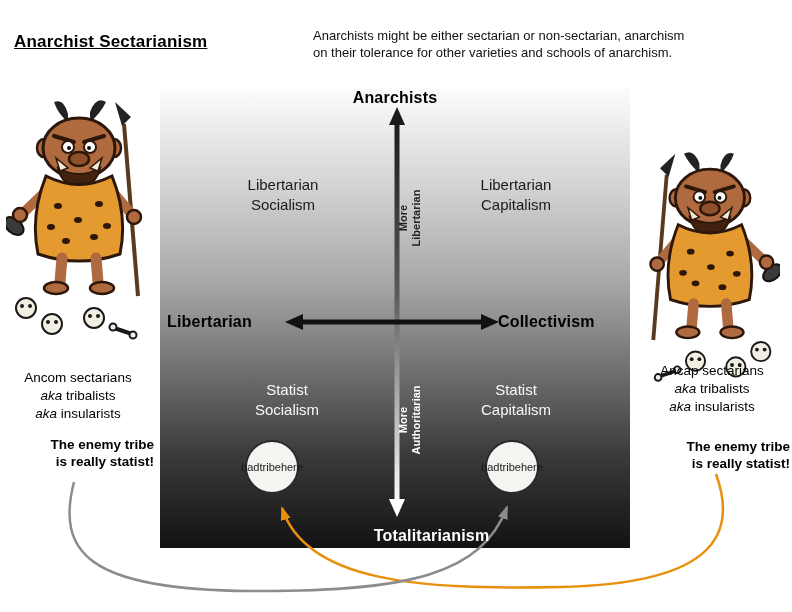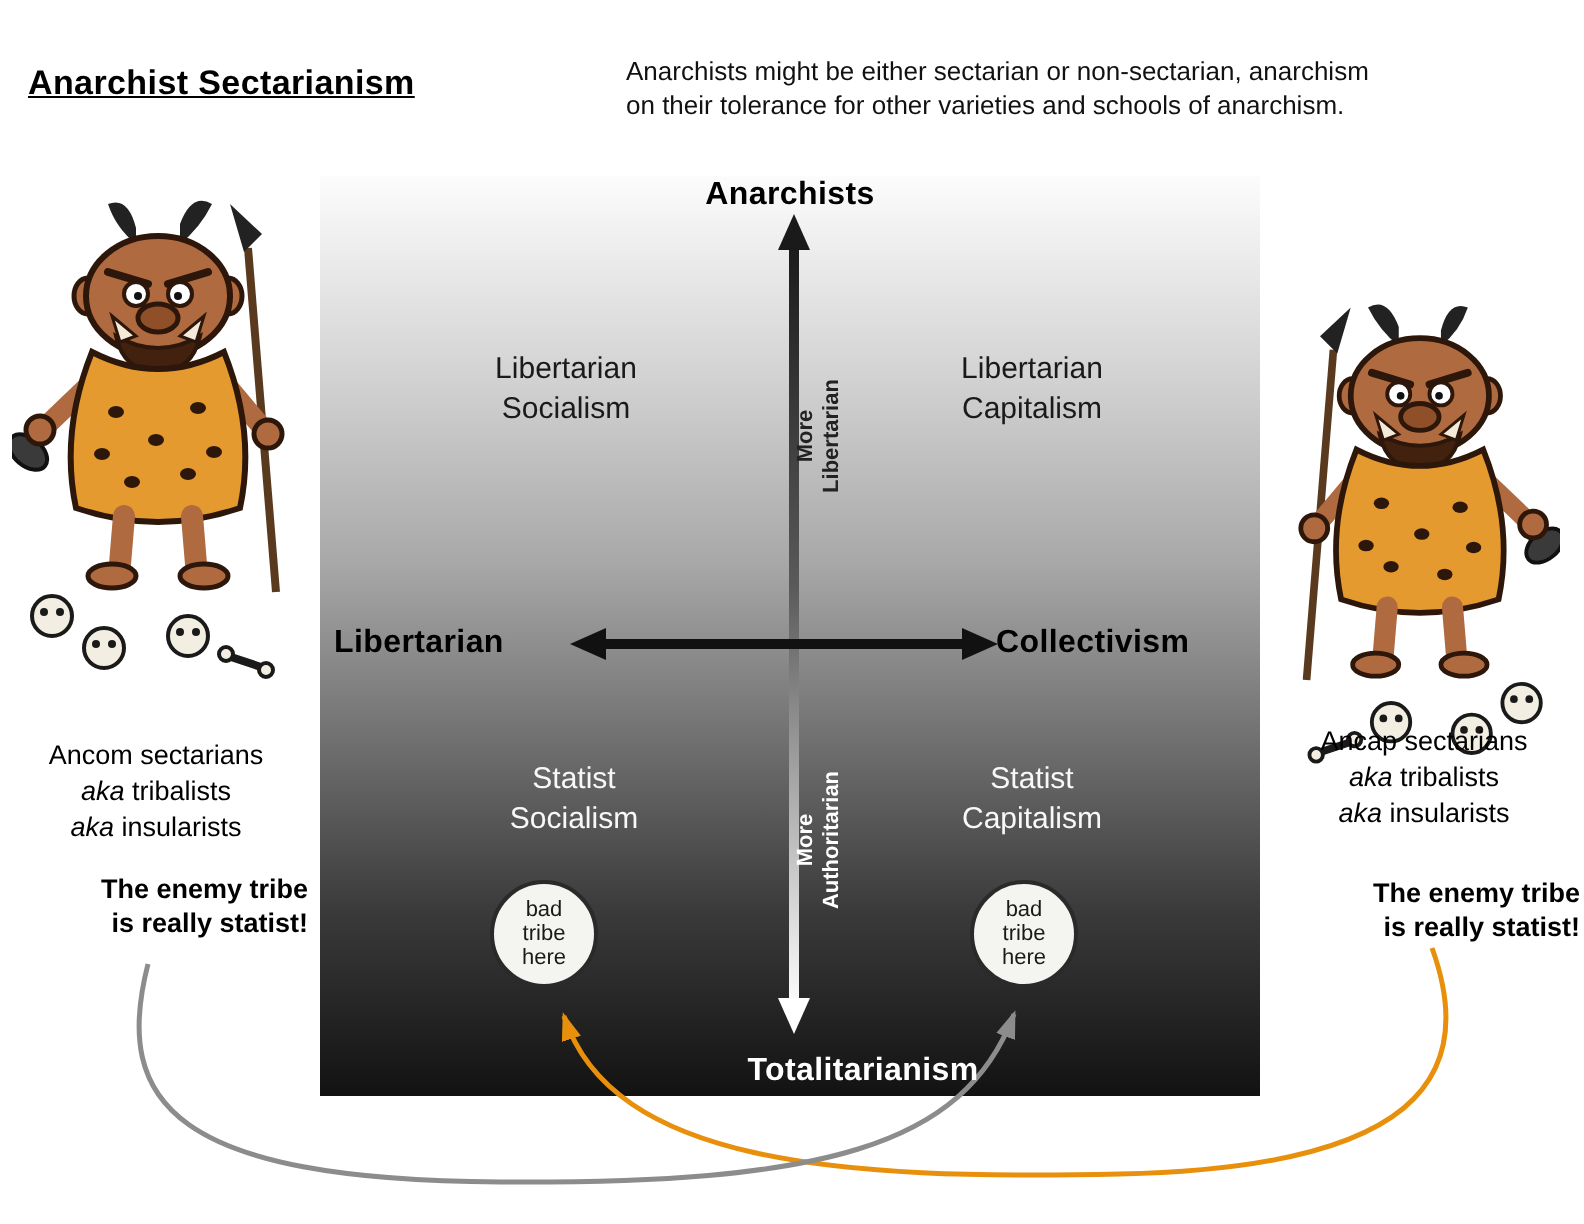--- a/index.html
+++ b/index.html
@@ -32,21 +32,21 @@
   }
   .axis-up{left:346px;top:204px;color:#222;}
   .axis-down{left:346px;top:406px;color:#fff;}
   .quad{width:170px;text-align:center;font-size:15px;line-height:20px;z-index:3;}
   .q-tl{left:198px;top:175px;color:#1a1a1a;}
   .q-tr{left:431px;top:175px;color:#1a1a1a;}
   .q-bl{left:202px;top:380px;color:#f8f8f8;}
   .q-br{left:431px;top:380px;color:#f8f8f8;}
   .tribe-circle{
     width:54px;height:54px;border-radius:50%;background:#f4f4f0;border:2px solid #2a2a2a;
-    display:flex;flex-direction:column;align-items:center;justify-content:center;
+    display:flex;flex-direction:row;align-items:center;justify-content:center;
     font-size:11px;line-height:12px;color:#1a1a1a;text-align:center;z-index:3;box-sizing:border-box;
   }
   .circle-left{left:245px;top:440px;}
   .circle-right{left:485px;top:440px;}
   .figure{z-index:1;}
   .figure-left{left:6px;top:96px;width:150px;height:250px;}
   .figure-right{left:636px;top:148px;width:144px;height:240px;transform:scaleX(-1);}
   .figure svg{width:100%;height:100%;}
   .caption{width:152px;text-align:center;font-size:13.5px;line-height:18px;z-index:3;}
   .caption-left{left:2px;top:369px;}

